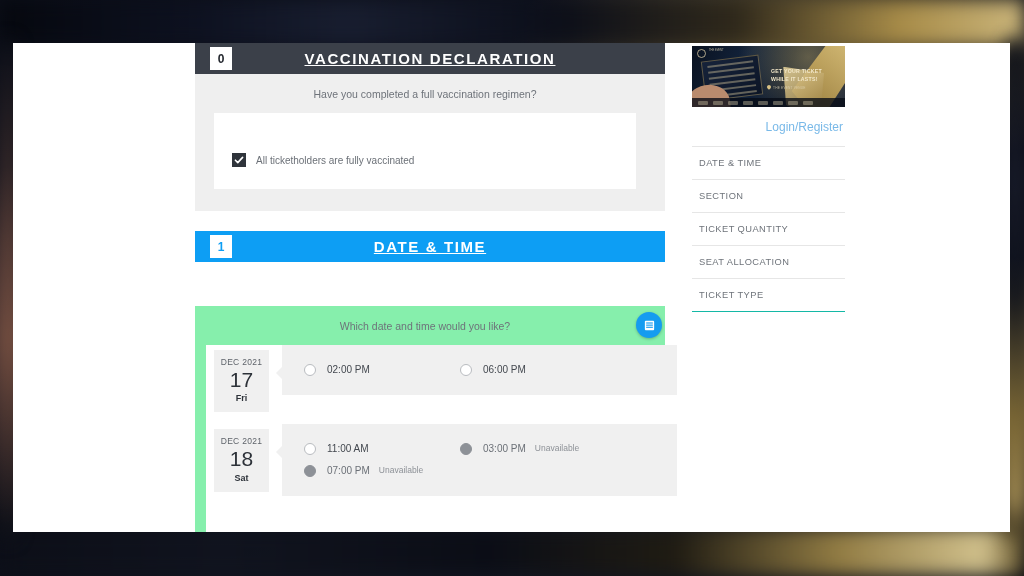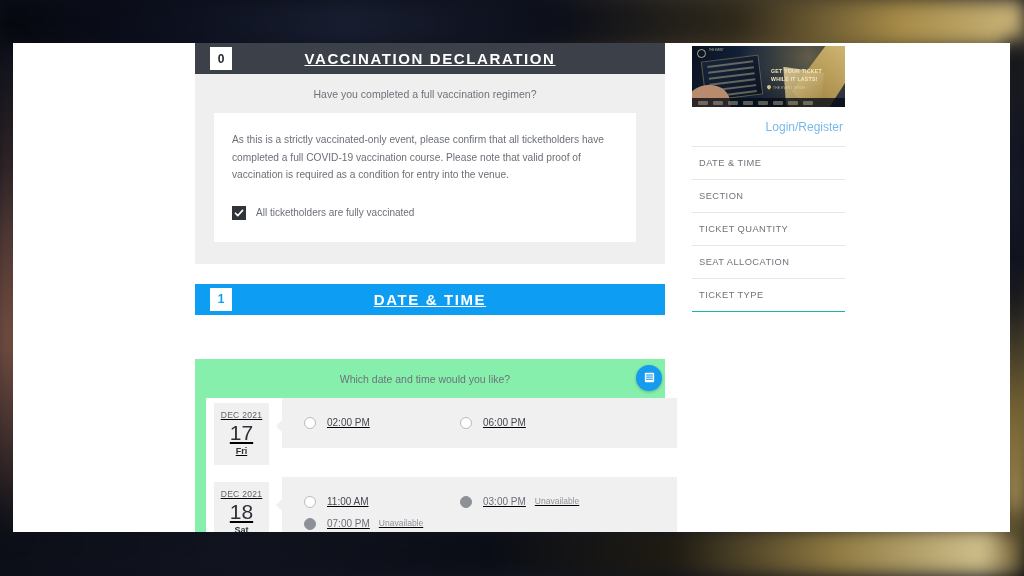--- a/index.html
+++ b/index.html
@@ -146,21 +146,20 @@
     padding-bottom: 0;
     margin-top: 44px;
   }
   .dt-scrollport {
     position: relative;
     background: #ffffff;
     margin: 0 11px 0 11px;
     width: 476px;
     height: 210px;
     overflow: hidden;
-    text-decoration: underline;
   }
   .day-row {
     display: flex;
     align-items: flex-start;
     padding: 0 0 0 8px;
     position: relative;
   }
   .day-pill {
     width: 55px;
     flex: 0 0 55px;
@@ -371,21 +370,20 @@
   <div class="content-wrap">
 
     <div class="section">
       <div class="sec-head dark">
         <div class="step-badge dark-txt">0</div>
         <div class="sec-title">VACCINATION DECLARATION</div>
       </div>
       <div class="sec-body">
         <div class="sec-question">Have you completed a full vaccination regimen?</div>
         <div class="vax-card">
-          <div class="vax-text">As this is a strictly vaccinated-only event, please confirm that all ticketholders have completed a full COVID-19 vaccination course. Please note that valid proof of vaccination is required as a condition for entry into the venue.</div>
           <div class="vax-check-row">
             <div class="checkbox">
               <svg width="10" height="10" viewBox="0 0 10 10" aria-hidden="true">
                 <path d="M1.4 5.2 L3.8 7.6 L8.6 2.4" stroke="#ffffff" stroke-width="1.6" fill="none" stroke-linecap="round" stroke-linejoin="round"></path>
               </svg>
             </div>
             <div class="vax-check-label">All ticketholders are fully vaccinated</div>
           </div>
         </div>
         <div class="vax-pad"></div>

